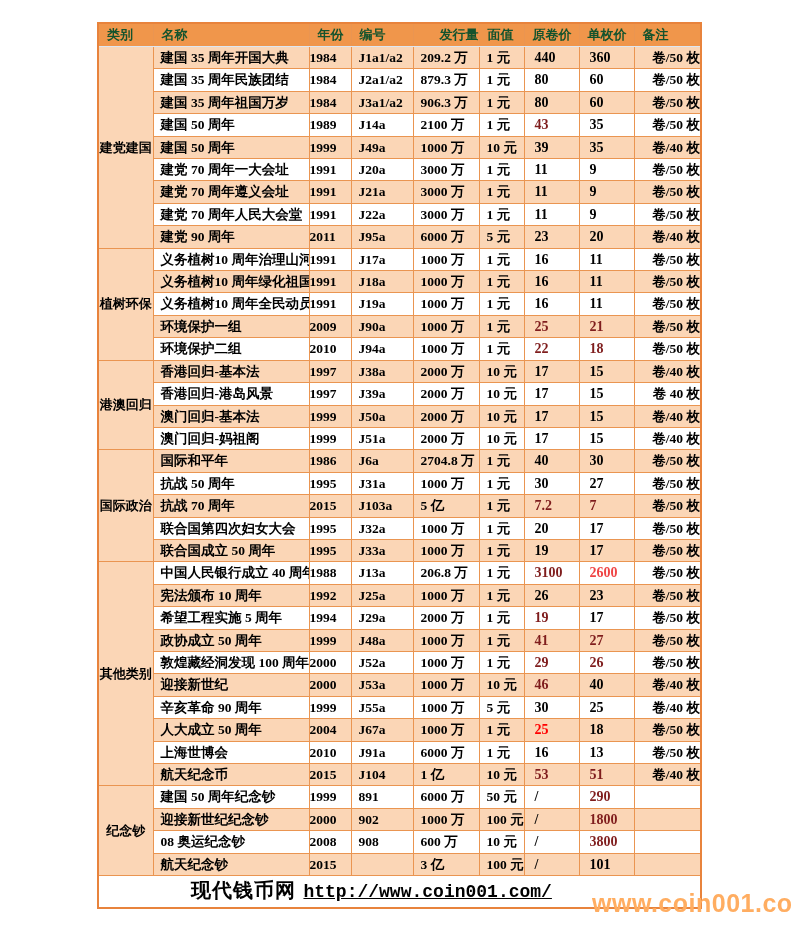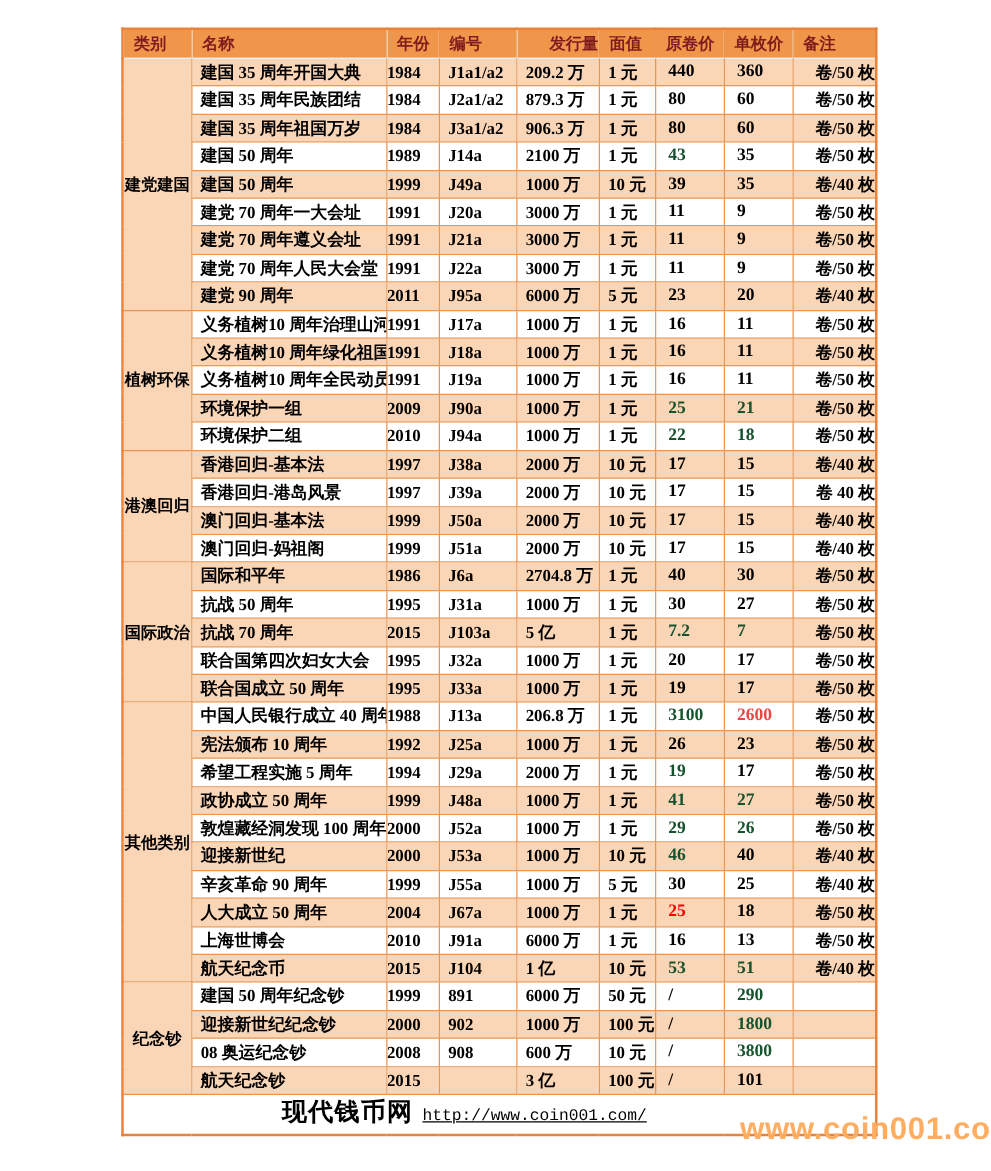--- a/index.html
+++ b/index.html
@@ -11,41 +11,41 @@
   table{
     border-collapse:collapse;table-layout:fixed;width:603px;
     border:2px solid #E8833C;
   }
   th,td{
     border:1px solid #EA9551;
     font-weight:bold;color:#000;font-size:13.5px;
     white-space:nowrap;overflow:hidden;padding:0;
   }
   thead th{
-    background:#F0964B;color:#7f1d1d;height:22px;font-size:13px;
+    background:#F0964B;color:#14532d;height:22px;font-size:13px;
     text-align:left;padding-left:8px;border-bottom:1px solid #DDE7F2;
   }
   thead th.c-issue{text-align:right;padding-left:0;}
   td{height:21.4px;line-height:21.4px;background:#ffffff;}
   tr.alt td{background:#FBD6B6;}
   td.category-cell{background:#FBD6B6;text-align:center;font-size:13px;margin-left:26px;}
   td.name{text-align:left;padding-left:7px;}
   td.year{}
   td.code,td.issue,td.face{text-align:left;padding-left:7px;}
   td.roll,td.piece{text-align:left;padding-left:10px;font-size:14px;}
   td.note{text-align:right;}
-  .green{color:#14532d;}
+  .green{color:#7f1d1d;}
   .red{color:#FF0000;}
   .blue{color:#ef4444;}
   tfoot td{height:31px;background:#ffffff;text-align:center;vertical-align:middle;}
   .footer-inner{display:inline-block;transform:translateX(-28px);}
   .site-name{font-size:20px;font-weight:bold;letter-spacing:1px;}
   .site-url{
     font-family:"Liberation Mono","DejaVu Sans Mono",monospace;
-    font-size:13px;font-weight:normal;text-decoration:underline;margin-left:4px;
+    font-size:18px;font-weight:bold;text-decoration:underline;margin-left:4px;
   }
   .watermark{
     position:absolute;left:592px;top:889px;
     font-family:"Liberation Sans","DejaVu Sans",sans-serif;
     font-weight:bold;font-size:25px;color:#FFAD61;letter-spacing:0.5px;
   }
 </style>
 </head>
 <body>
 

